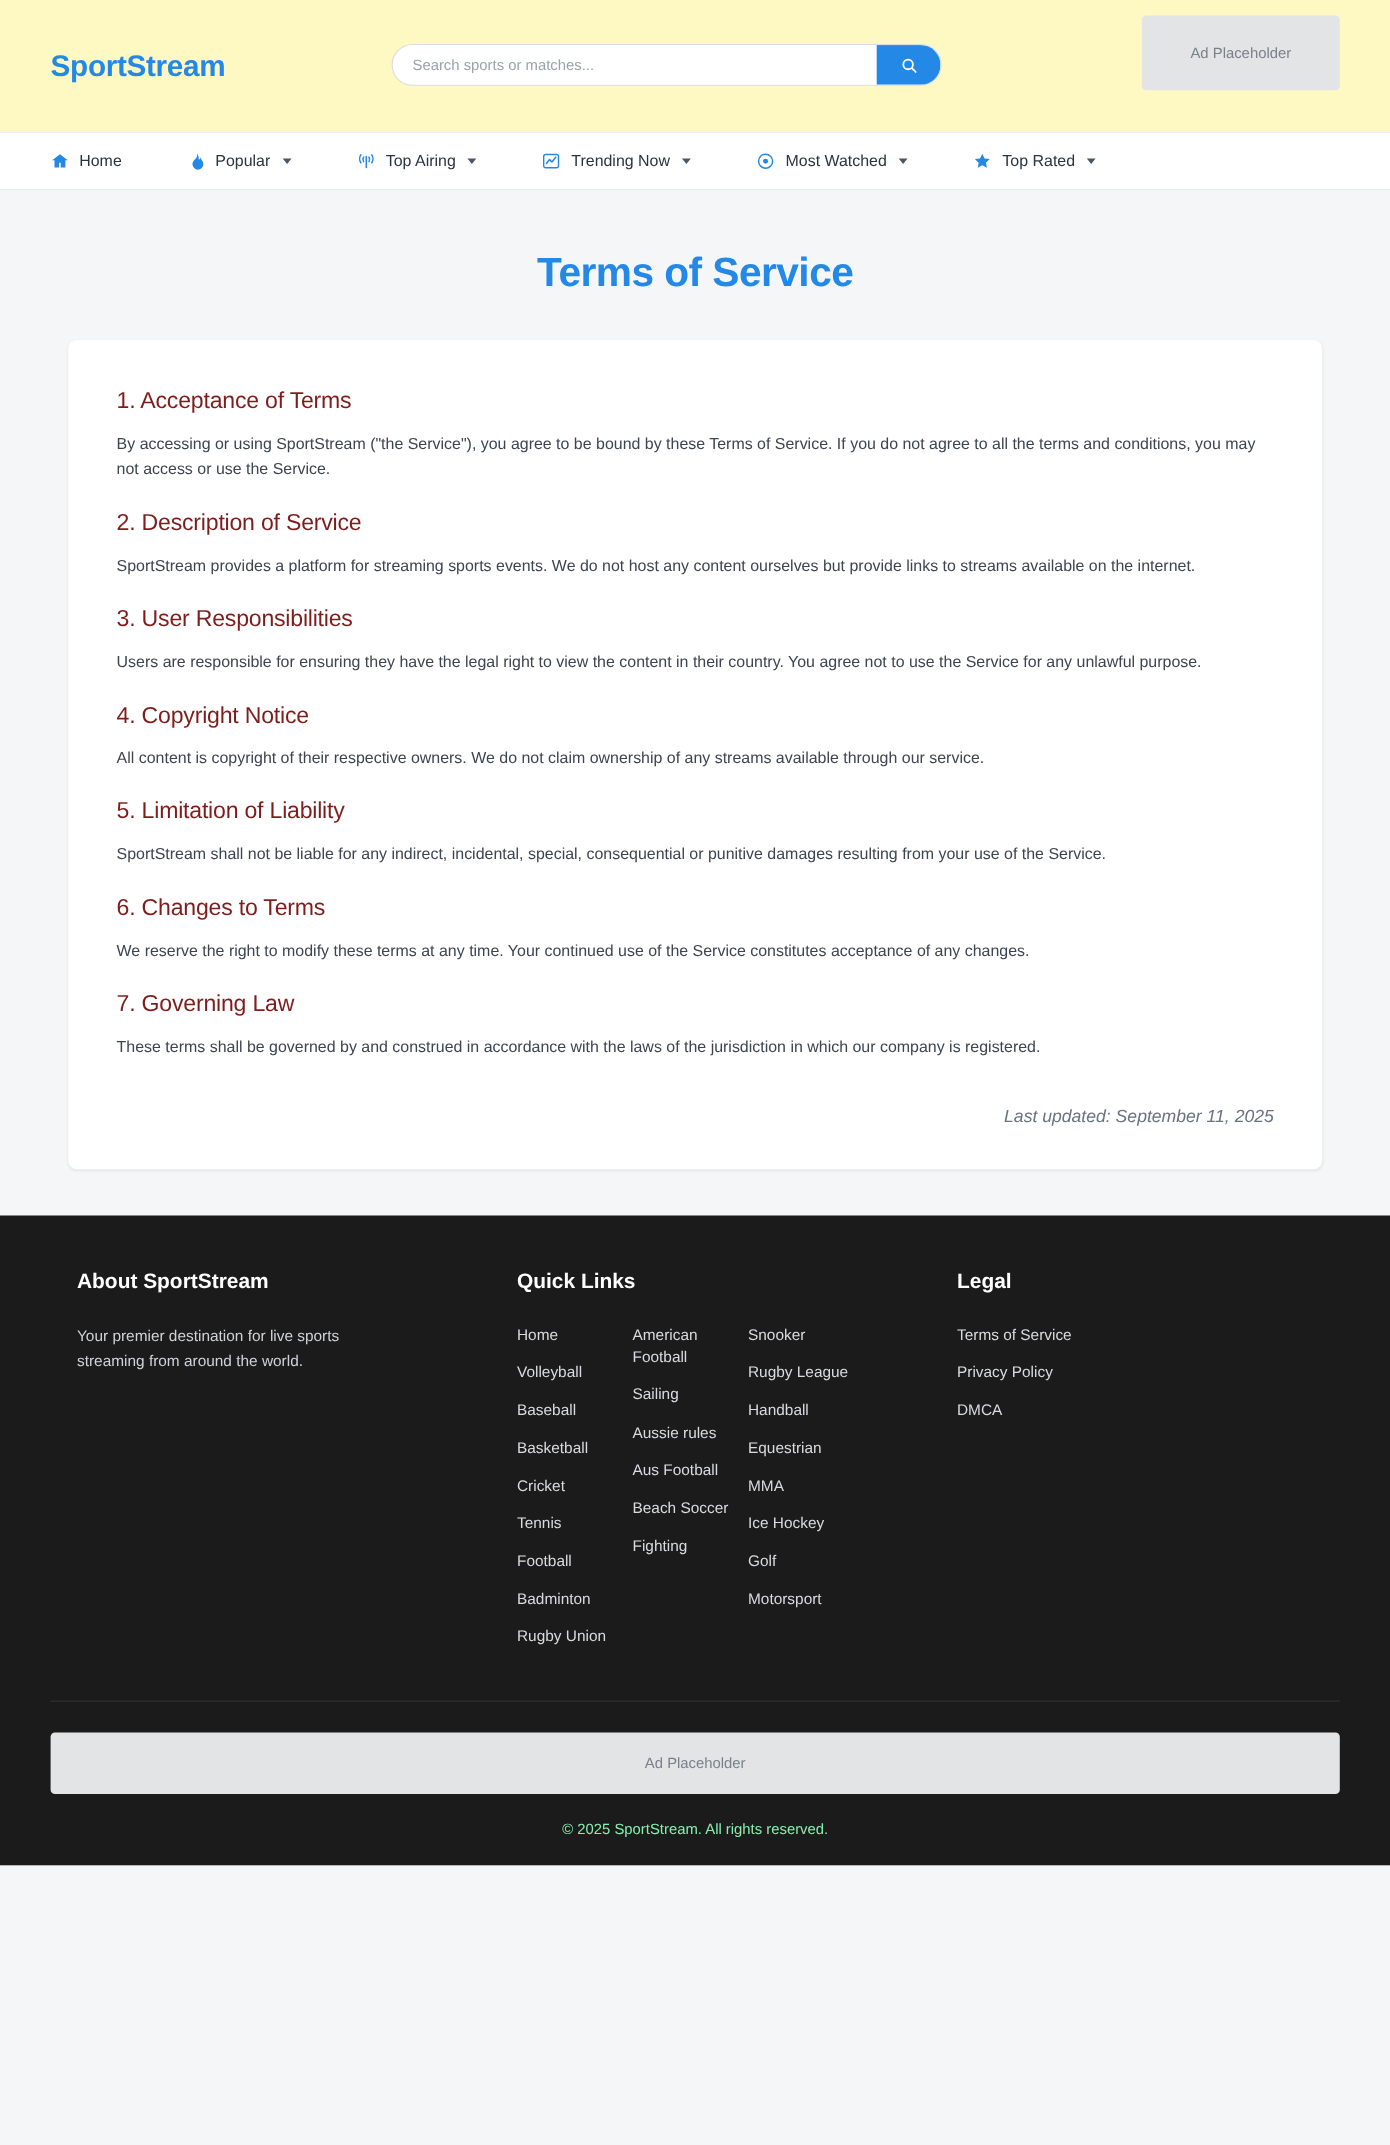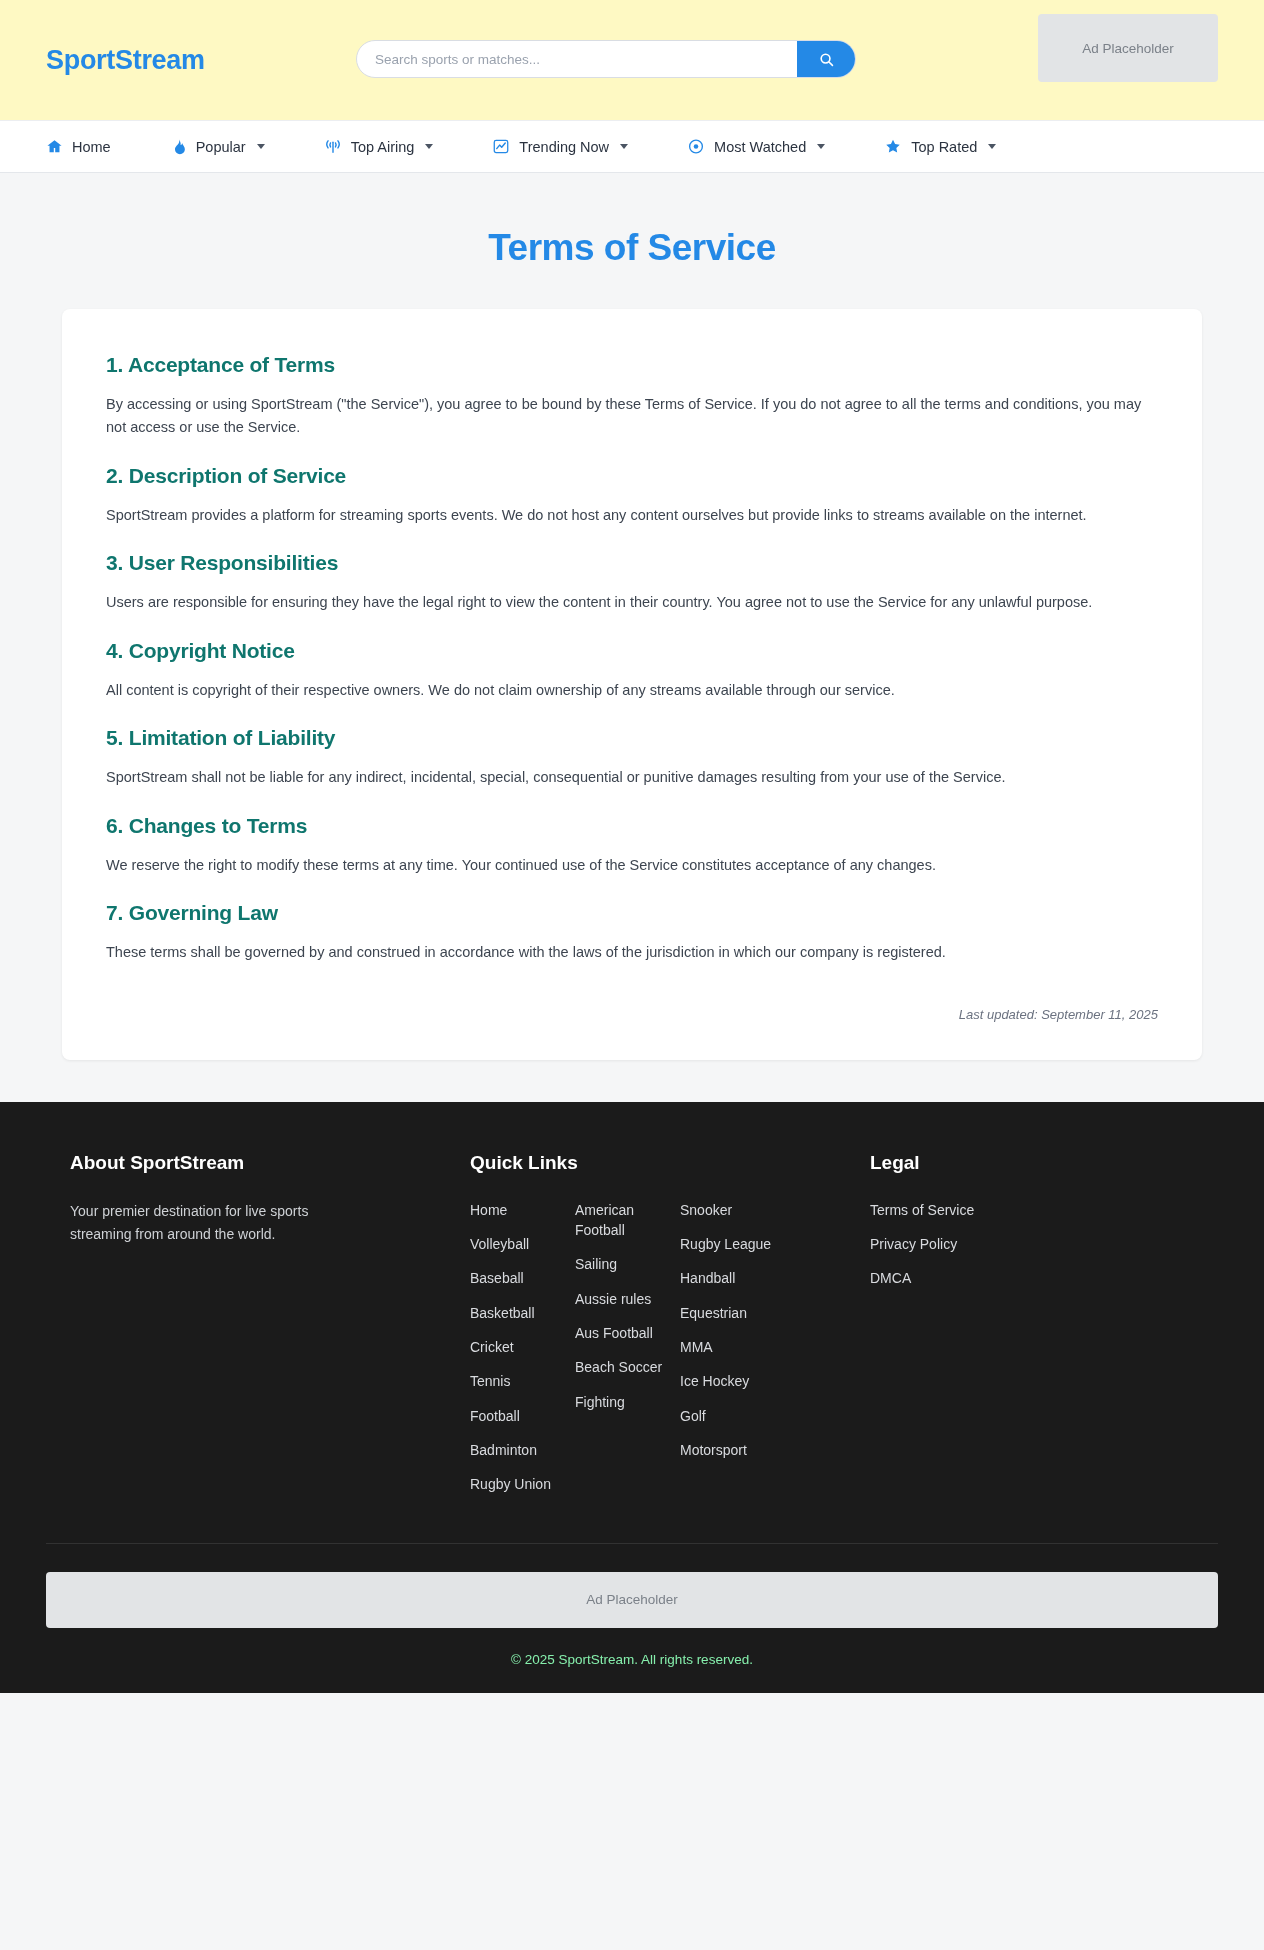--- a/index.html
+++ b/index.html
@@ -120,37 +120,37 @@
   }
   .card {
     background: #ffffff;
     margin: 40px 62px 0 62px;
     border-radius: 8px;
     box-shadow: 0 1px 3px rgba(0,0,0,0.07);
     padding: 44px 44px 38px 44px;
   }
   .sec-h {
     font-size: 21px;
-    font-weight: bold;
-    color: #0f766e;
+    font-weight: normal;
+    color: #7f1d1d;
     margin: 0 0 16px 0;
     letter-spacing: -0.2px;
   }
   .sec-h.not-first { margin-top: 24px; }
   .sec-p {
     font-size: 14.5px;
     line-height: 1.62;
     color: #3d4550;
     margin: 0;
     max-width: 1085px;
   }
   .last-updated {
     text-align: right;
     font-style: italic;
-    font-size: 13px;
+    font-size: 16px;
     color: #6b7280;
     margin-top: 42px;
   }
 
   
   .footer {
     background: #1b1b1b;
     margin-top: 42px;
     padding: 50px 46px 0 46px;
     color: #e9eaec;

